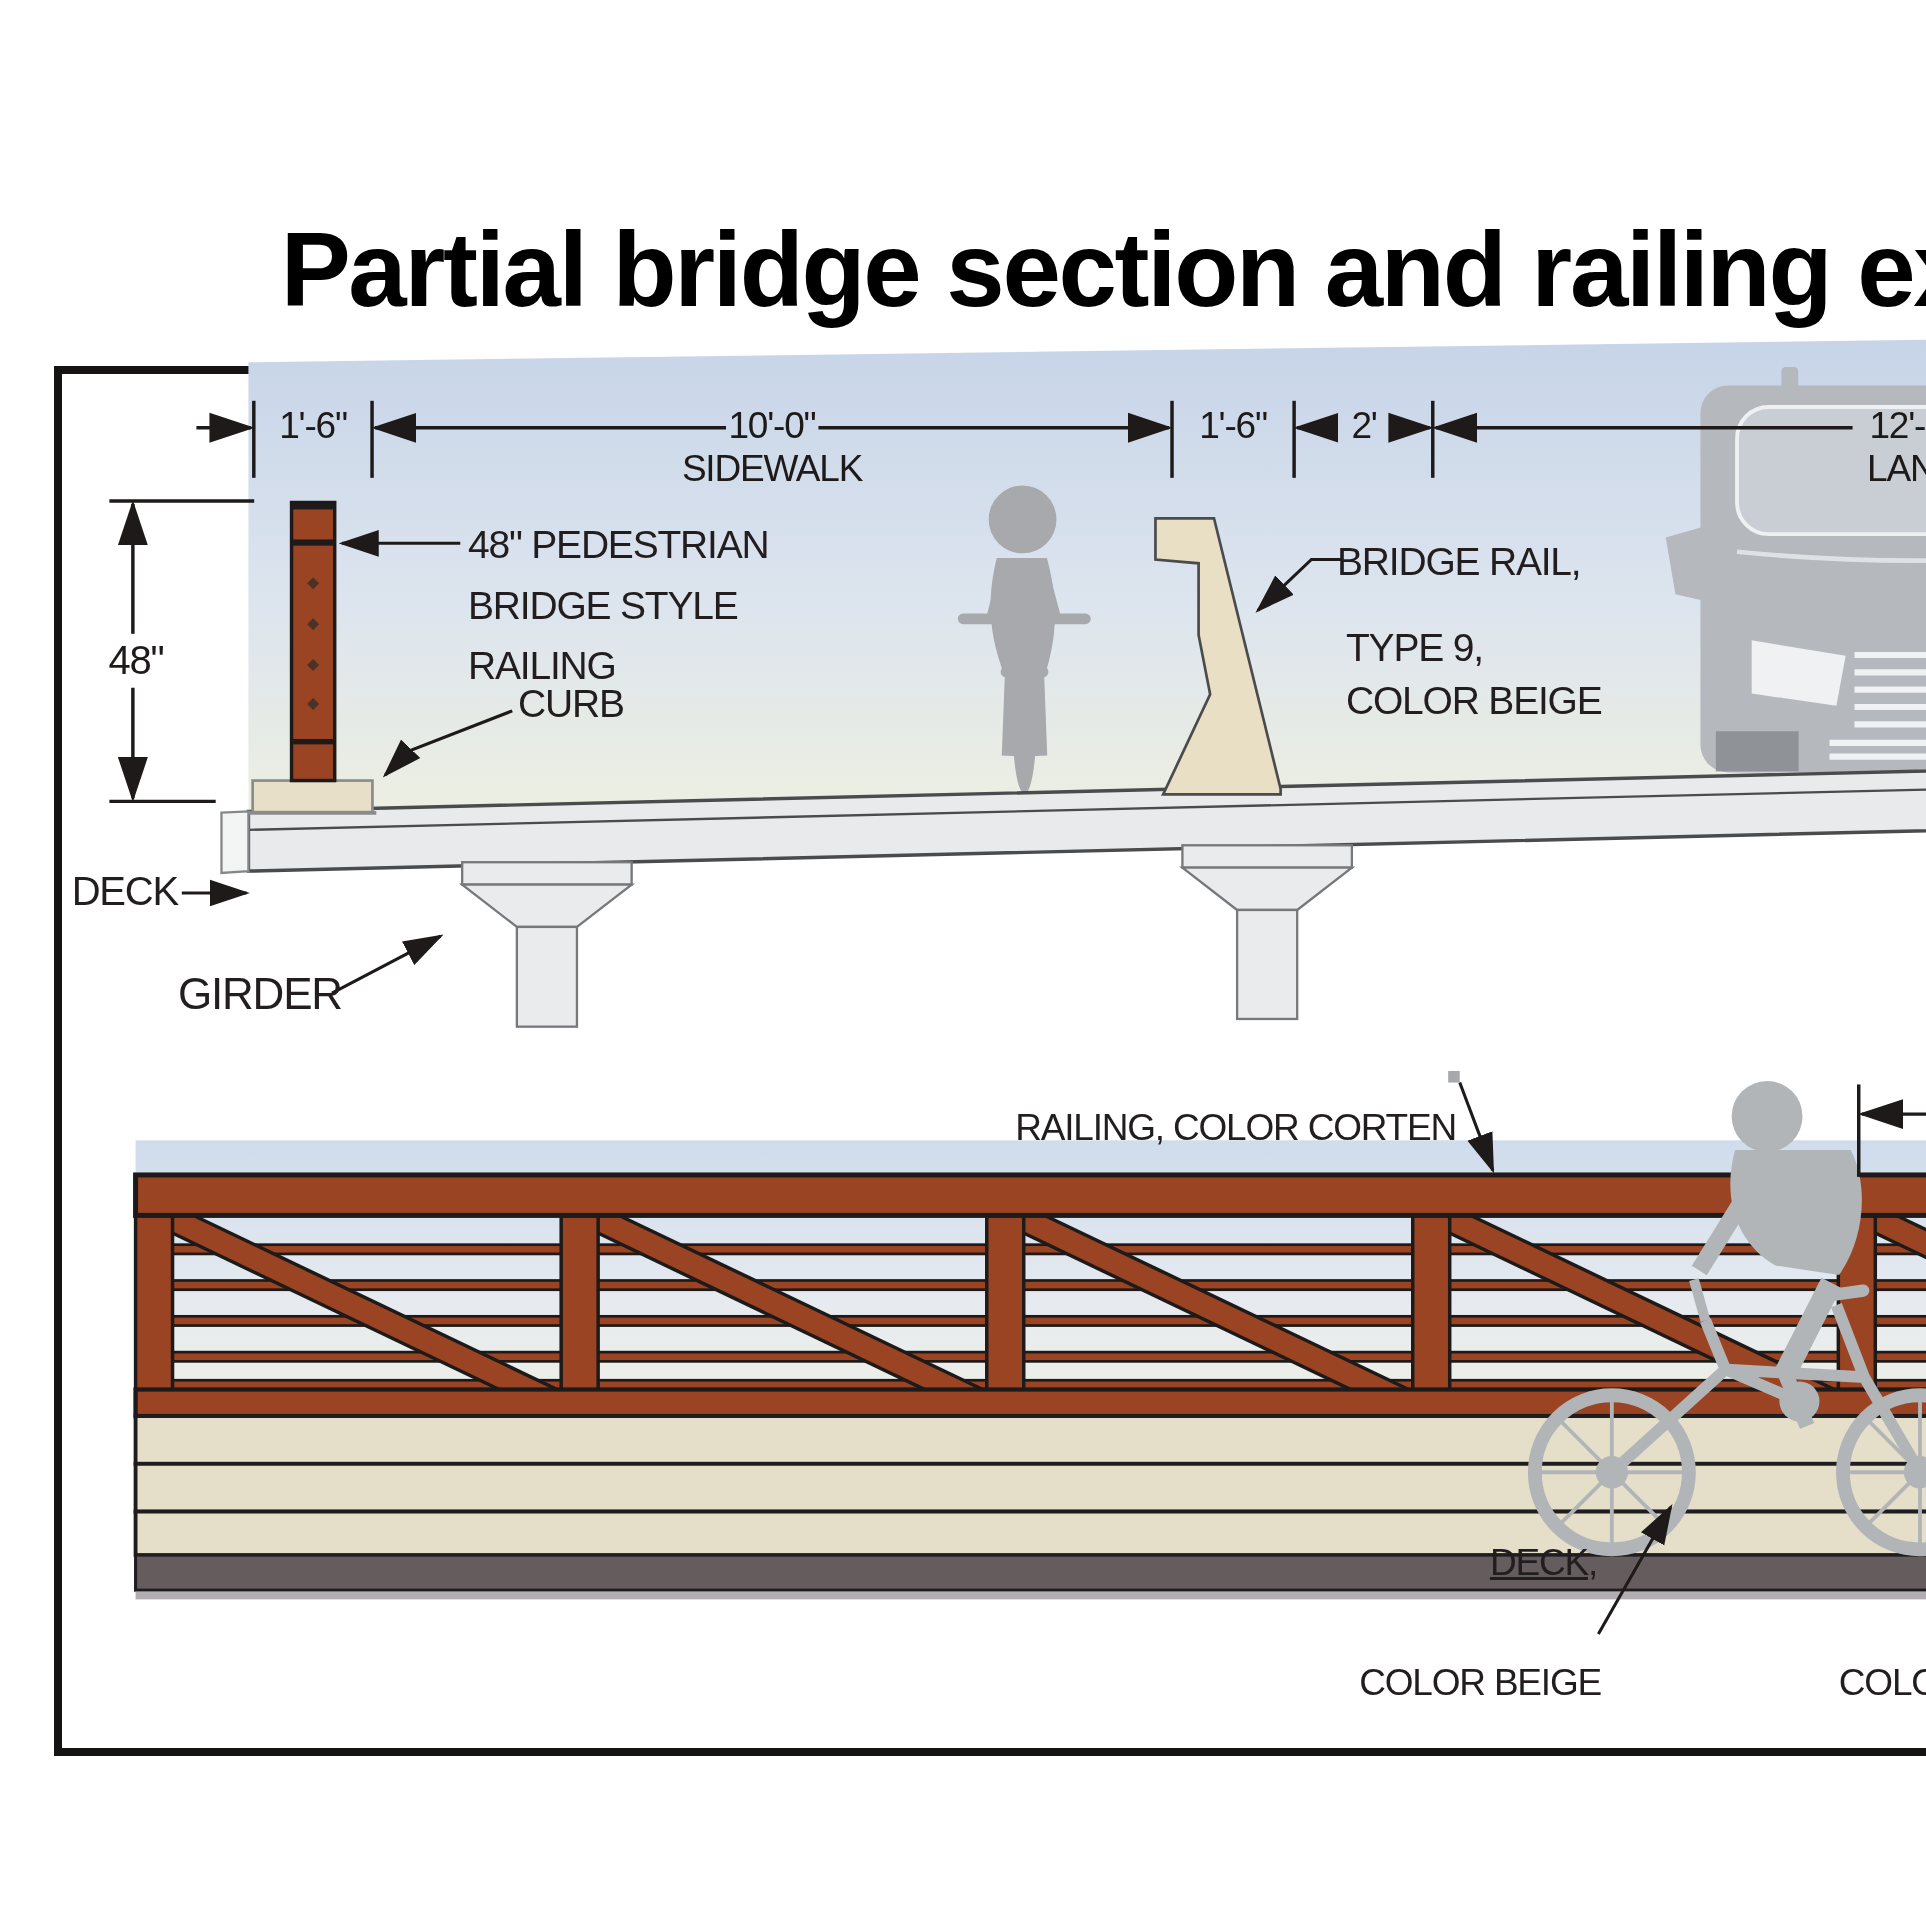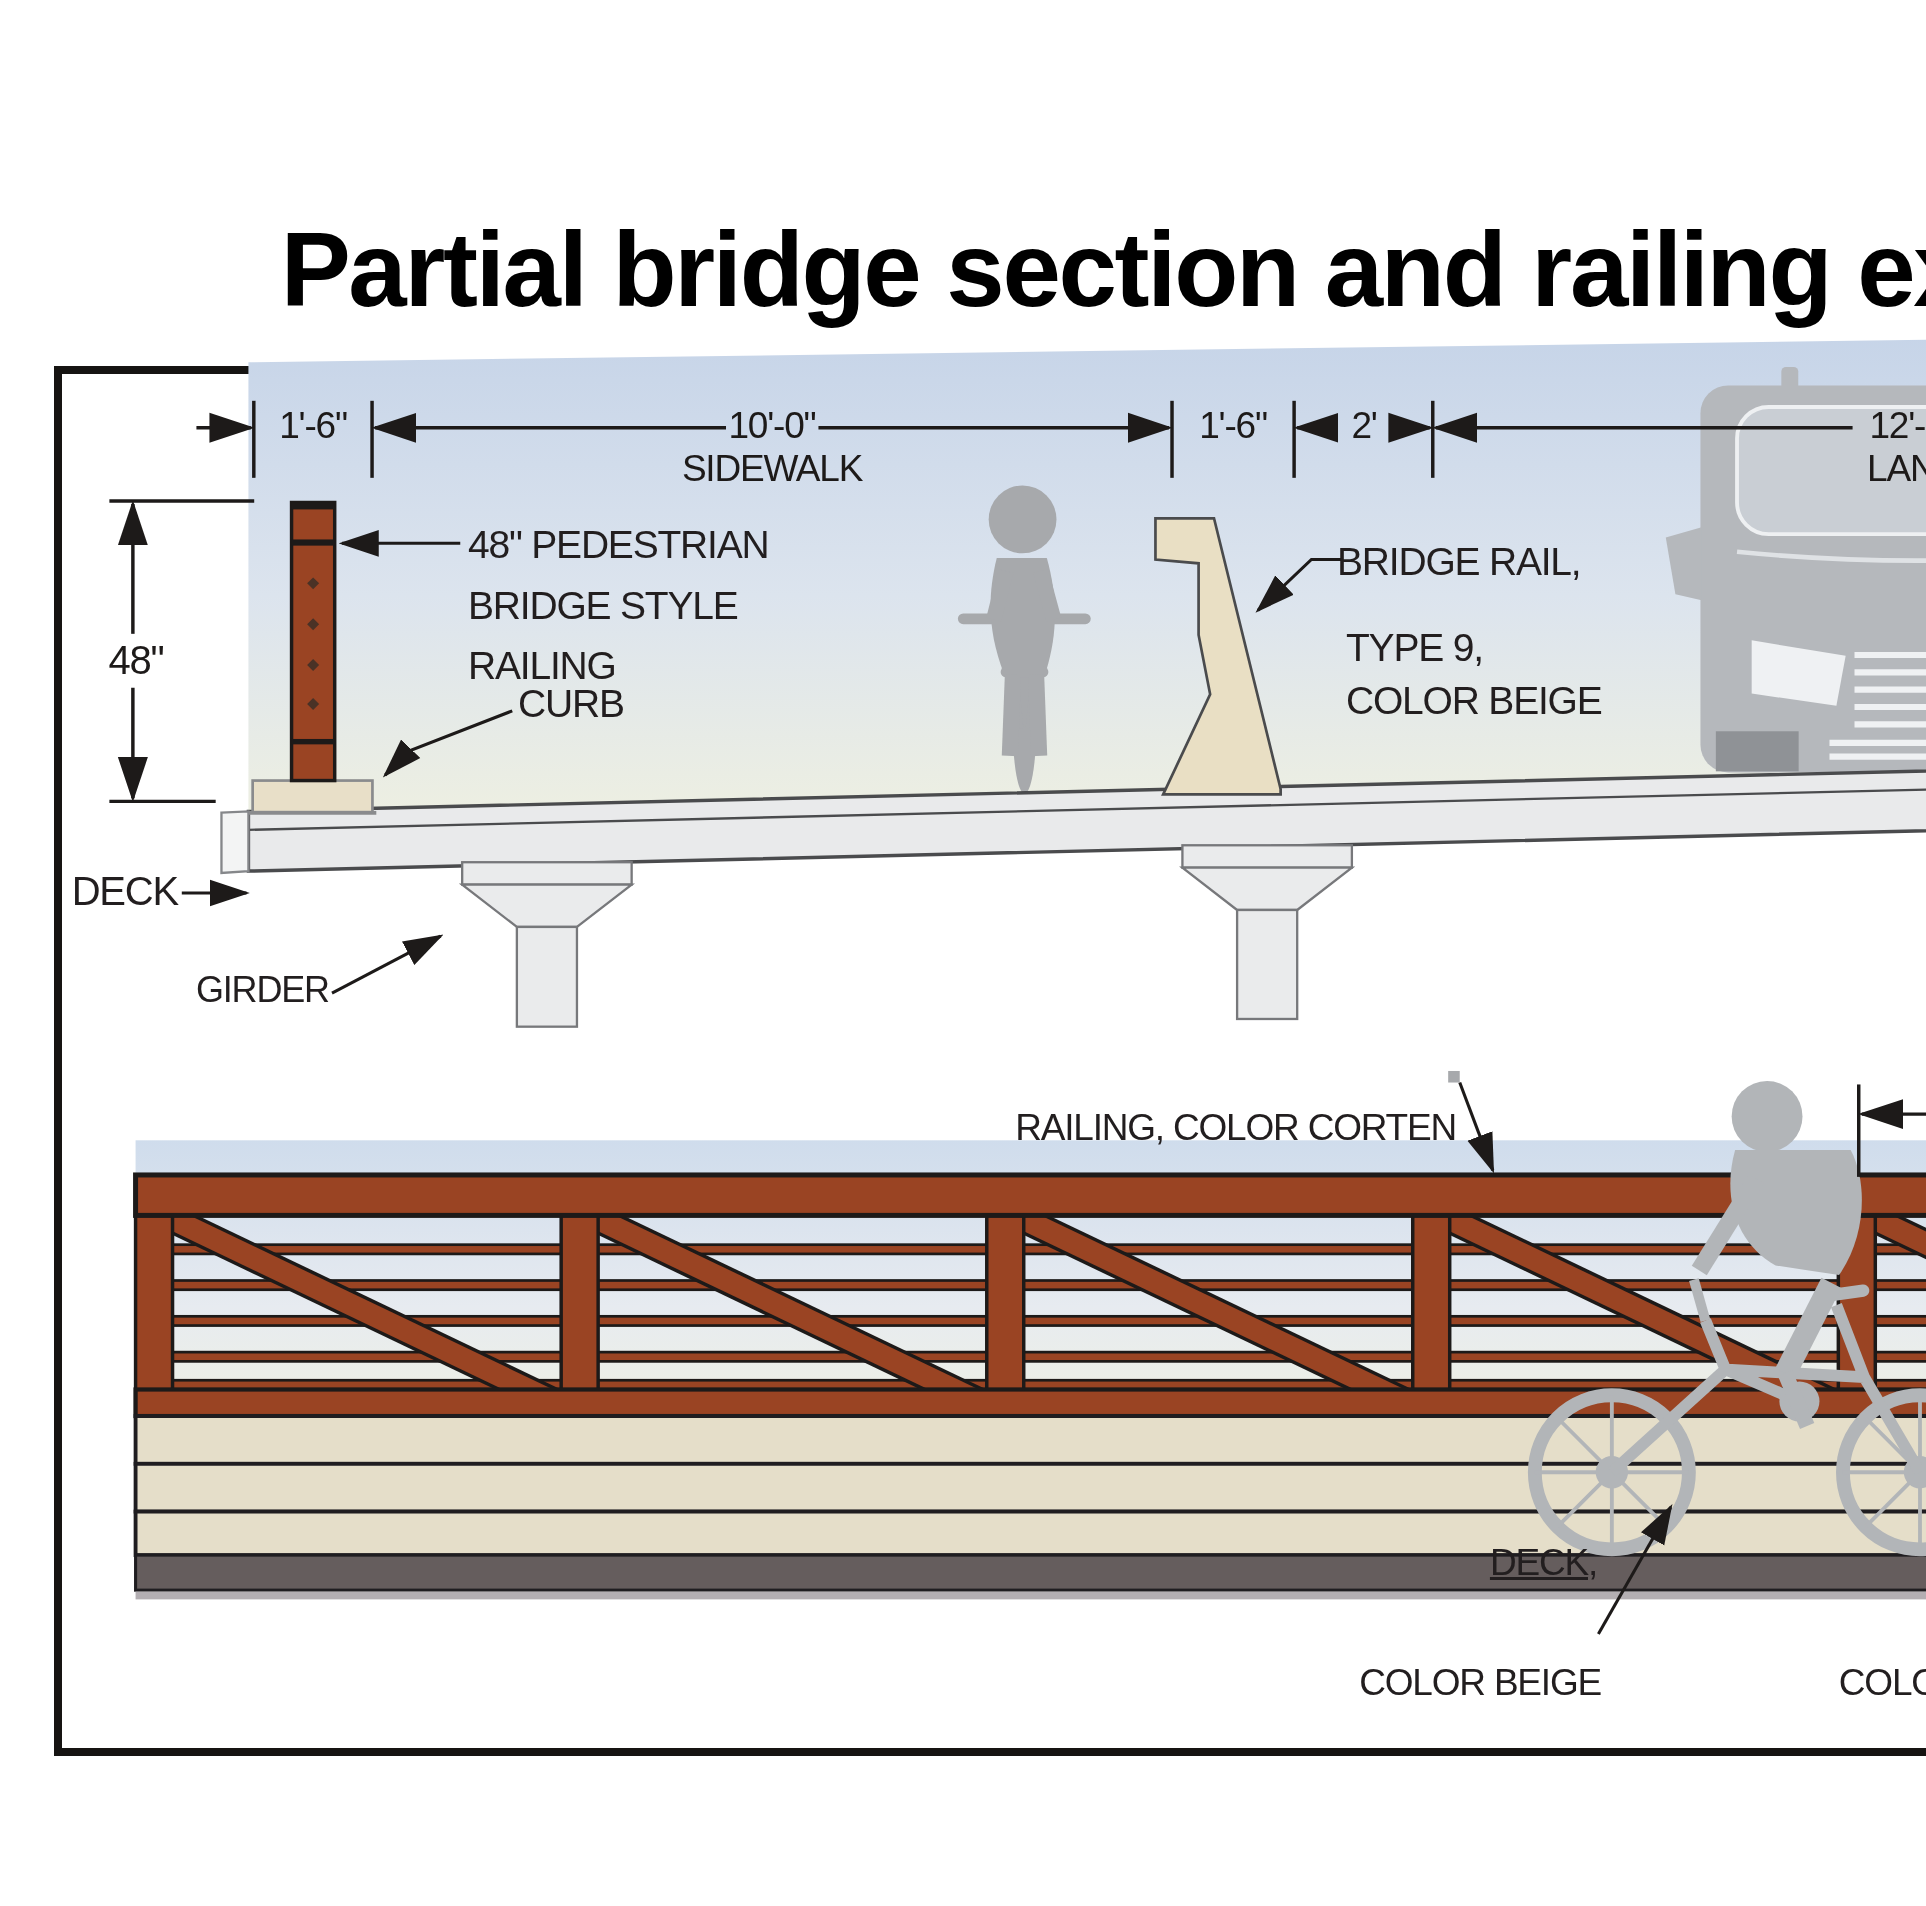--- a/index.html
+++ b/index.html
@@ -251,21 +251,21 @@
   <div class="dim" style="left:136px;top:660px;font-size:40px;">48"</div>
 
   <div class="label" style="left:468px;top:525px;">48" PEDESTRIAN</div>
   <div class="label" style="left:468px;top:586px;">BRIDGE STYLE</div>
   <div class="label" style="left:468px;top:646px;">RAILING</div>
   <div class="label" style="left:518px;top:684px;">CURB</div>
   <div class="label" style="left:1309px;top:542px;margin-left:28px;">BRIDGE RAIL,</div>
   <div class="label" style="left:1346px;top:612px;margin-top:16px;">TYPE 9,</div>
   <div class="label" style="left:1346px;top:681px;">COLOR BEIGE</div>
   <div class="label rt" style="left:178px;top:871px;font-size:40px;">DECK</div>
-  <div class="label" style="left:196px;top:972px;font-size:36px;">GIRDER</div>
+  <div class="label" style="left:178px;top:972px;font-size:44px;">GIRDER</div>
 
   <div class="label rt" style="left:1456px;top:1109px;font-size:37px;">RAILING, COLOR CORTEN</div>
 
   <div class="label rt" style="left:1597px;top:1544px;font-size:37px;text-decoration:underline;">DECK,</div>
   <div class="label rt" style="left:1601px;top:1664px;font-size:37px;">COLOR BEIGE</div>
 
   <div class="label rt" style="left:2153px;top:1664px;font-size:37px;">COLOR D. BROWN</div>
 
 </div>
 

